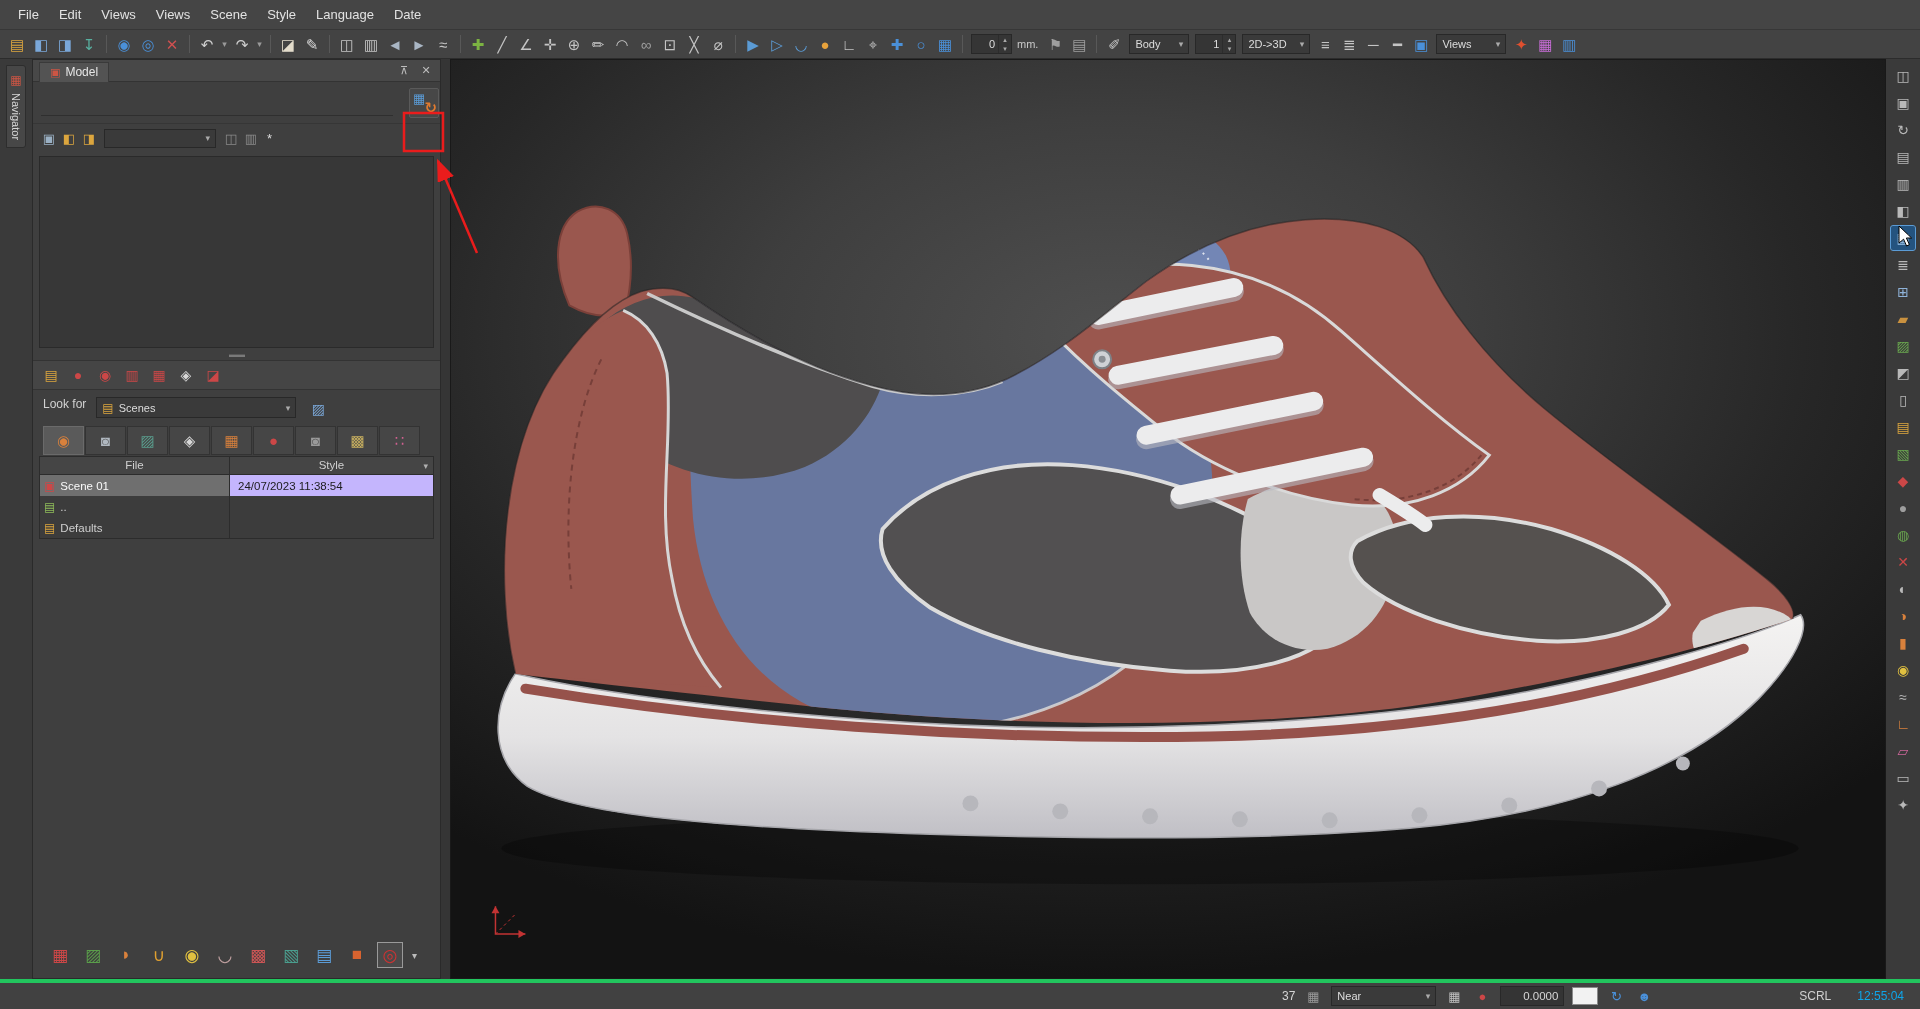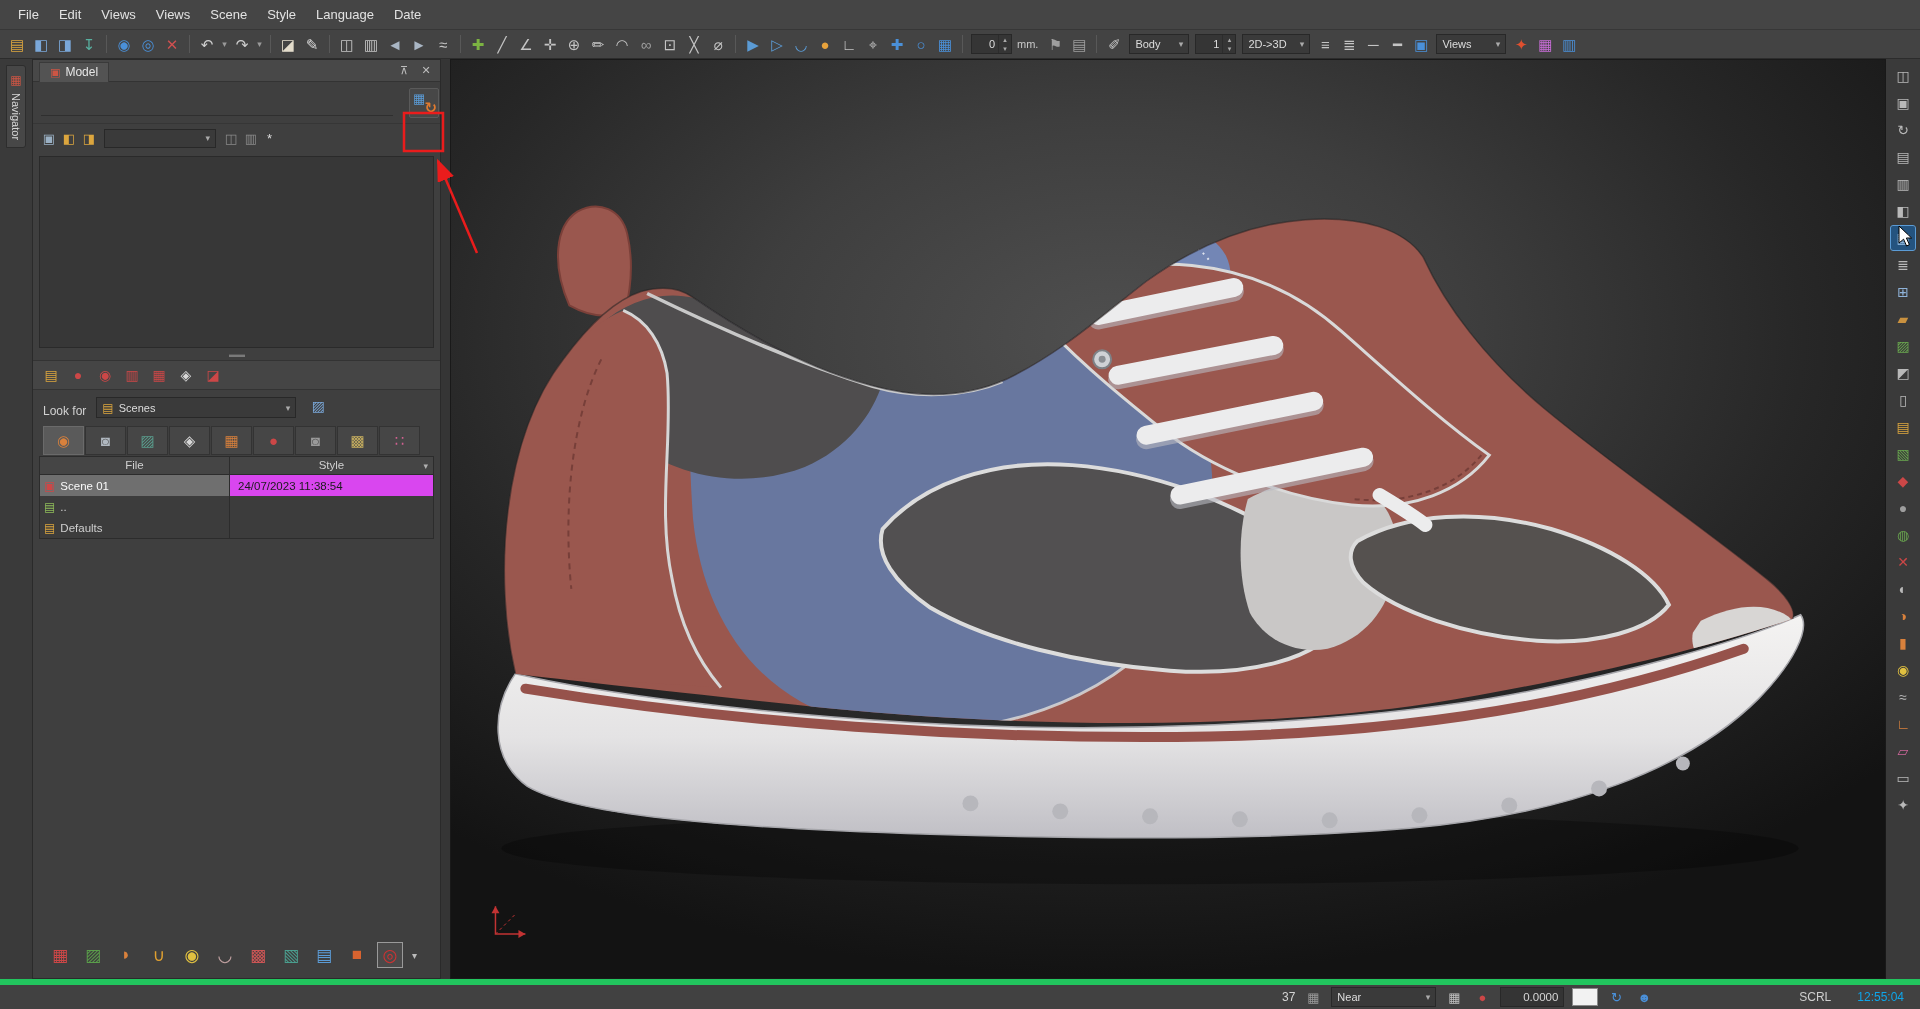--- a/index.html
+++ b/index.html
@@ -47,58 +47,58 @@
   .rm-btn .g2{position:absolute;right:1px;bottom:0;font-size:15px;color:#e07a2f;font-weight:bold}
   .row2{display:flex;align-items:center;height:28px;padding:0 6px;gap:2px}
   .row2 .tbi{min-width:20px;height:20px;font-size:13px}
   .row2 .combo{width:112px;height:19px}
   .star{color:#ddd;font-size:13px;padding:0 4px}
   .list-box{margin:4px 6px 0 6px;height:192px;background:#373737;border:1px solid #2a2a2a}
   .splitter{height:12px;display:flex;align-items:center;justify-content:center}
   .splitter .grip{font-size:8px;color:#7a7a7a;letter-spacing:-1px}
   .render-row{display:flex;align-items:center;gap:3px;height:30px;background:#454545;border-top:1px solid #333;border-bottom:1px solid #333;padding:0 6px}
   .render-row .tbi{font-size:14px}
-  .lookfor{display:flex;align-items:flex-end;padding:7px 6px 6px 10px;gap:7px;height:34px}
+  .lookfor{display:flex;align-items:flex-start;padding:7px 6px 6px 10px;gap:7px;height:34px}
   .lookfor .lbl{font-size:12px;color:#d2d2d2}
   .lookfor .combo{width:200px;height:21px}
   .lookfor .combo .glyph{font-size:12px}
   .lf-btn{width:24px;height:24px;display:flex;align-items:center;justify-content:center;font-size:14px;color:#7aa7d8}
   .tabs{display:flex;padding:2px 0 0 10px;gap:1px;height:32px}
   .tab{width:41px;height:29px;background:#464646;border:1px solid #333;display:flex;align-items:center;justify-content:center;font-size:15px;cursor:default}
   .tab.sel{background:#5a5a5a;border-color:#6a6a6a}
   .tbl{margin:0 6px;border:1px solid #2c2c2c;background:#3c3c3c}
   .thead{display:flex;height:18px;background:#454545;border-bottom:1px solid #2c2c2c;font-size:11.5px;color:#d0d0d0}
   .th-file{width:190px;text-align:center;line-height:17px;border-right:1px solid #2c2c2c}
   .th-date{flex:1;text-align:center;line-height:17px;position:relative}
   .th-date .sort{position:absolute;right:5px;top:1px;font-size:9px;color:#b0b0b0}
   .trow{display:flex;height:21px;font-size:11.5px}
   .tcell{display:flex;align-items:center}
   .tcell.file{width:190px;gap:5px;padding-left:4px;border-right:1px solid #2c2c2c;color:#cfcfcf}
   .tcell.date{flex:1;padding-left:8px;color:#cfcfcf}
   .tcell .glyph{font-size:12px}
   .trow.sel .file{background:#6f6f6f;color:#fafafa}
-  .trow.sel .date{background:#d946ef;color:#1c1c1c}
+  .trow.sel .date{background:#c4b5fd;color:#1c1c1c}
   .panel-fill{flex:1}
   .bottom-row{display:flex;align-items:center;gap:7px;padding:0 0 8px 14px;height:38px}
   .bi{width:26px;height:26px;display:flex;align-items:center;justify-content:center;font-size:17px;border:1px solid transparent}
   .bi.sel{border-color:#9a9a9a;background:#4a4a4a}
   .bottom-caret{font-size:10px;color:#bbb;padding-left:2px}
 
   
   .gutter{width:9px;background:#353535}
   .viewport{flex:1;position:relative;border:1px solid #191919;overflow:hidden;background:radial-gradient(ellipse 1050px 640px at 46% 30%, #4f4f4f 0%, #3e3e3e 34%, #272727 66%, #131313 100%)}
   .viewport svg{position:absolute;inset:0;width:100%;height:100%}
 
   
   .right-strip{width:34px;background:#3a3a3a;display:flex;flex-direction:column;align-items:center;padding-top:5px;gap:3px}
   .rsi{width:24px;height:24px;display:flex;align-items:center;justify-content:center;font-size:14px;border-radius:2px}
   .rsi.sel{background:#24537f;outline:1px solid #5b9bd5}
 
   
-  .statusbar{position:absolute;left:0;right:0;bottom:0;height:30px;background:#414141;border-top:6px solid #22c55e;display:flex;align-items:center;padding:0 10px;font-size:12px}
+  .statusbar{position:absolute;left:0;right:0;bottom:0;height:30px;background:#414141;border-top:4px solid #22c55e;display:flex;align-items:center;padding:0 10px;font-size:12px}
   .sb-spacer{width:1268px}
   .sb-item{margin:0 4px;display:flex;align-items:center}
   .sb-icon{width:20px;height:20px;display:flex;align-items:center;justify-content:center;font-size:13px}
   .sb-combo{width:105px;height:20px}
   .sb-coord{width:64px;height:20px;background:#343434;border:1px solid #282828;display:flex;align-items:center;justify-content:flex-end;padding-right:5px;color:#d6d6d6;font-size:11.5px}
   .sb-swatch{width:26px;height:18px;background:#f2f2f2;border:1px solid #8a8a8a}
   .sb-right{margin-left:auto;display:flex;align-items:center;gap:26px;padding-right:6px}
   .sb-scrl{color:#cfcfcf}
   .sb-time{color:#0ea5e9}
 

